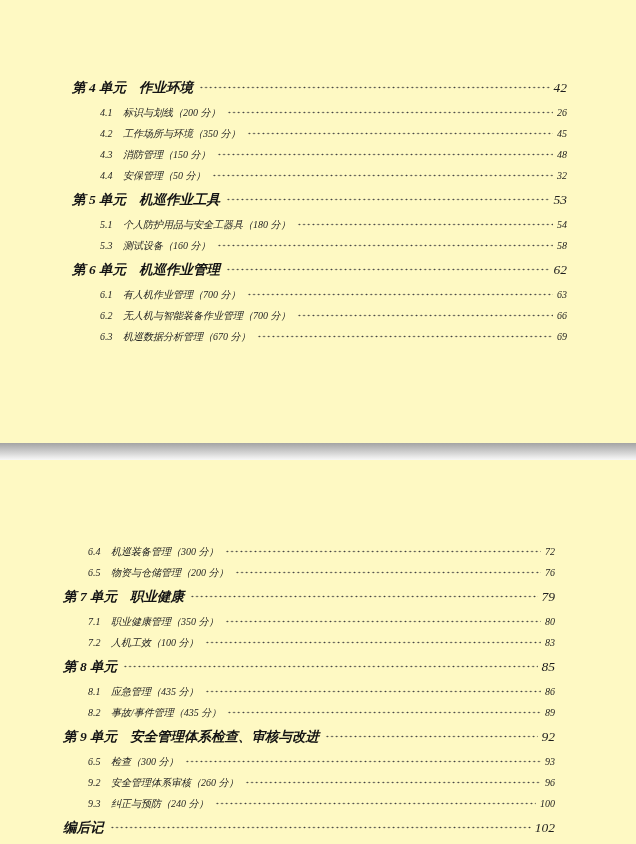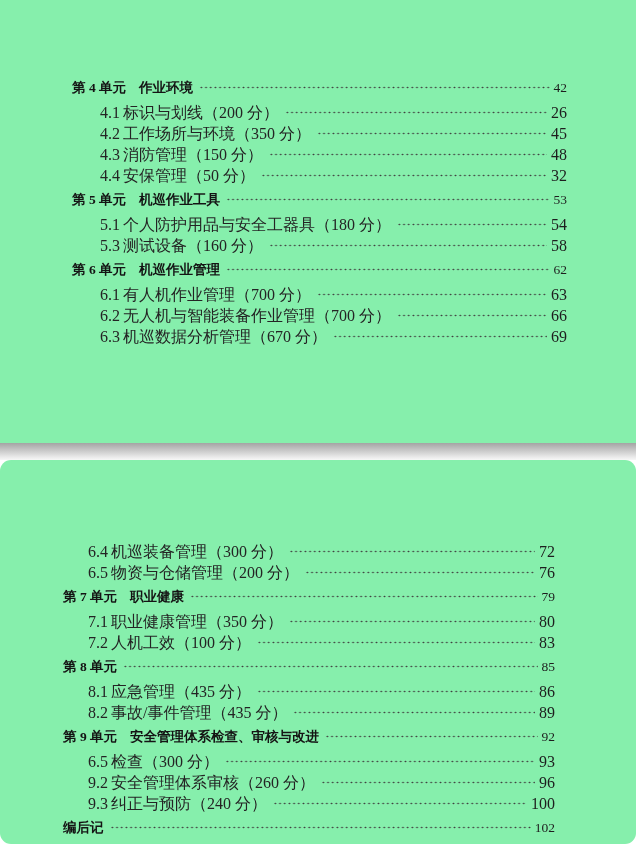--- a/index.html
+++ b/index.html
@@ -2,31 +2,31 @@
 <html><head>
 <meta charset="utf-8">
 <style>
   html,body{margin:0;padding:0;}
   body{
     width:636px;height:844px;
     background:#ffffff;
     font-family:"Liberation Serif","DejaVu Serif",serif;
     overflow:hidden;
   }
-  .page{background:#86efac;box-sizing:border-box;}
+  .page{background:#fef9c3;box-sizing:border-box;font-style:italic;}
   .page-1{height:443px;padding:74px 69px 0 72px;}
-  .page-2{height:384px;padding:81px 81px 0 63px;border-radius:11px;}
+  .page-2{height:384px;padding:81px 81px 0 63px;}
   .page-gap{
     height:17px;
     background:linear-gradient(to bottom,#a4a4a4 0,#bdbdbd 30%,#d6d6d6 60%,#ececec 85%,#f7f7f7 100%);
   }
   .row{
     display:flex;align-items:center;
     height:21px;line-height:21px;
-    font-size:16px;color:#242424;
+    font-size:10px;color:#242424;
     white-space:nowrap;
   }
   .row.unit{
     font-weight:bold;font-size:13.5px;color:#141414;
     margin-top:3px;margin-bottom:4px;
   }
   .page-1 .row.sub{margin-left:28px;}
   .page-2 .row.sub{margin-left:25px;}
   .num{flex:none;width:23px;}
   .unit .title{margin-left:13px;}

